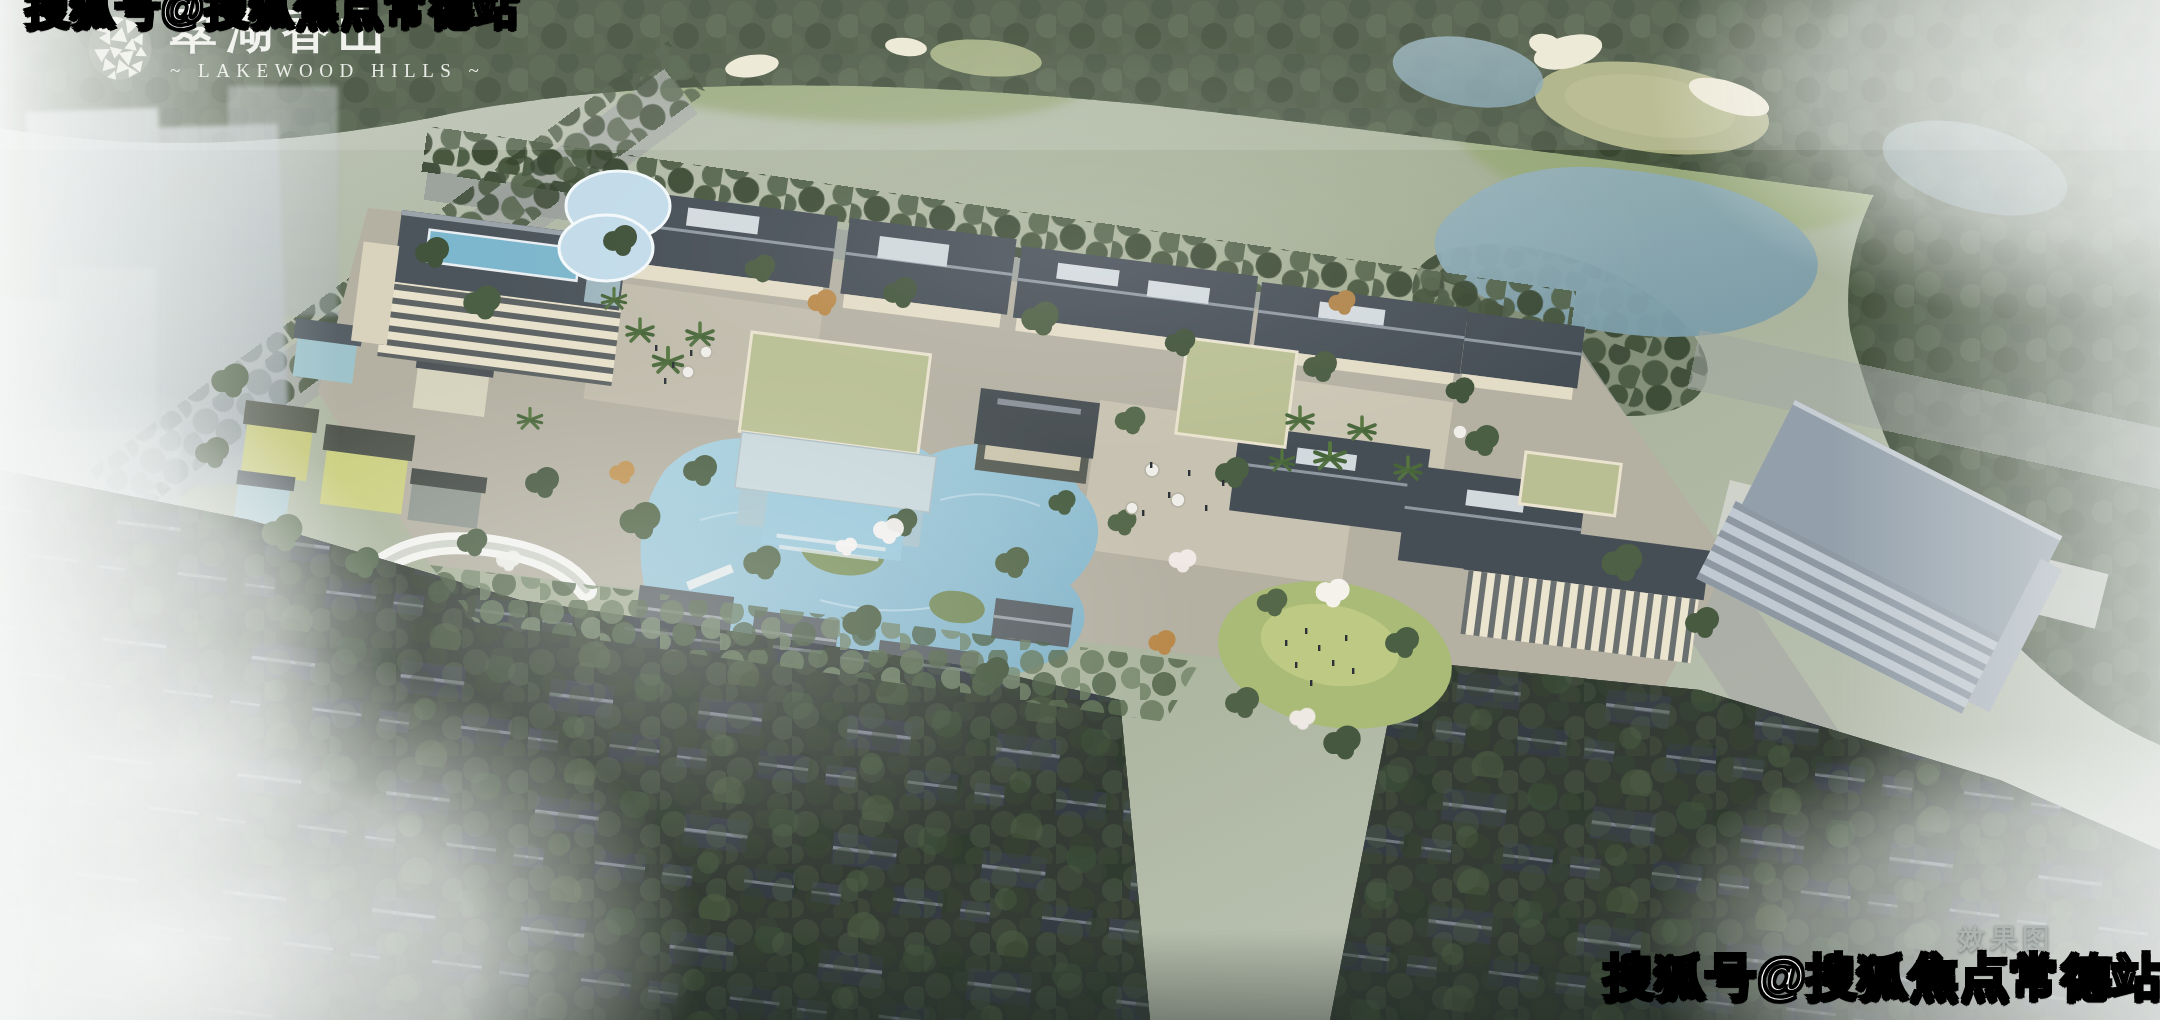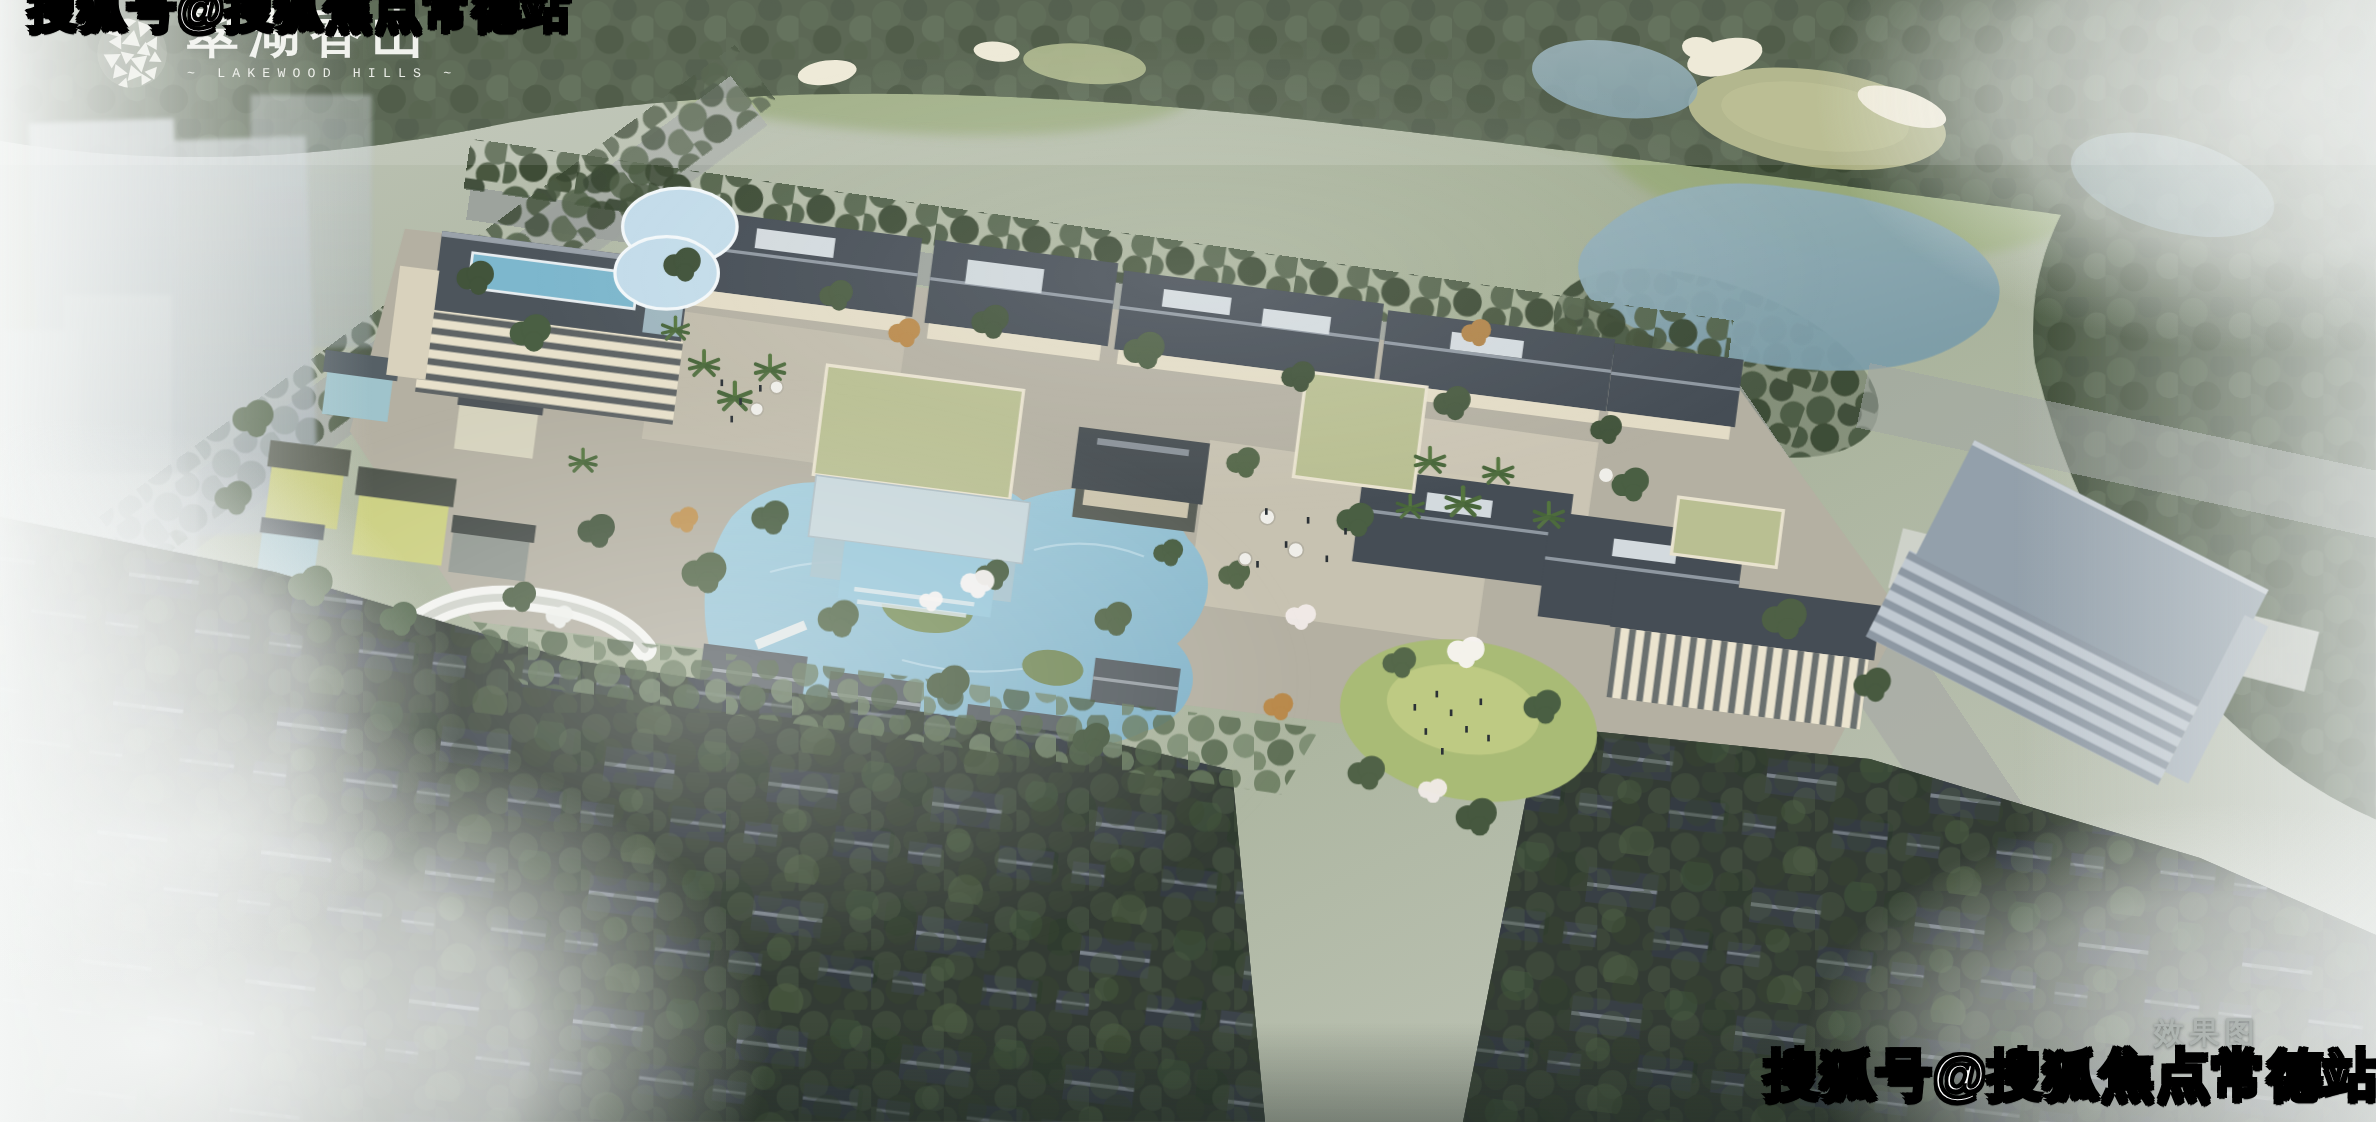--- a/index.html
+++ b/index.html
@@ -6,21 +6,21 @@
   .stage{position:relative;width:2160px;height:1020px;overflow:hidden;
          font-family:"Liberation Sans",sans-serif;}
   .scene{position:absolute;left:0;top:0;width:2160px;height:1020px;display:block;}
   
   .logo{position:absolute;left:82px;top:6px;display:flex;align-items:flex-start;gap:16px;
         color:#f6f7f3;z-index:40;}
   .logo-emblem{width:72px;height:76px;opacity:.94;flex:0 0 auto;}
   .logo-cn{font-family:"DejaVu Serif","Liberation Serif",serif;font-size:47px;font-weight:bold;
            letter-spacing:9px;line-height:1.05;opacity:.97;
            text-shadow:0 0 8px rgba(110,120,115,.45);}
-  .logo-en{font-family:Liberation Mono, monospace;font-size:12px;letter-spacing:6.5px;
+  .logo-en{font-family:Liberation Serif, serif;font-size:19px;letter-spacing:6.5px;
            margin-top:5px;opacity:.92;}
   
   .wm{position:absolute;color:#ffffff;font-weight:bold;white-space:nowrap;z-index:50;
       -webkit-text-stroke:2.6px #000;
       text-shadow:2px 2px 0 #000,-2px 2px 0 #000,2px -2px 0 #000,-2px -2px 0 #000,0 3px 1px #000;}
   .wm-top{left:26px;top:-21px;font-size:44px;letter-spacing:1px;}
   .wm-bottom{left:1604px;top:944px;font-size:50px;letter-spacing:1px;}
   .caption{position:absolute;left:1958px;top:920px;font-size:28px;letter-spacing:4px;z-index:45;
            color:#aeb4b1;opacity:.93;font-weight:bold;
            text-shadow:0 1px 3px rgba(55,62,60,.6);}

